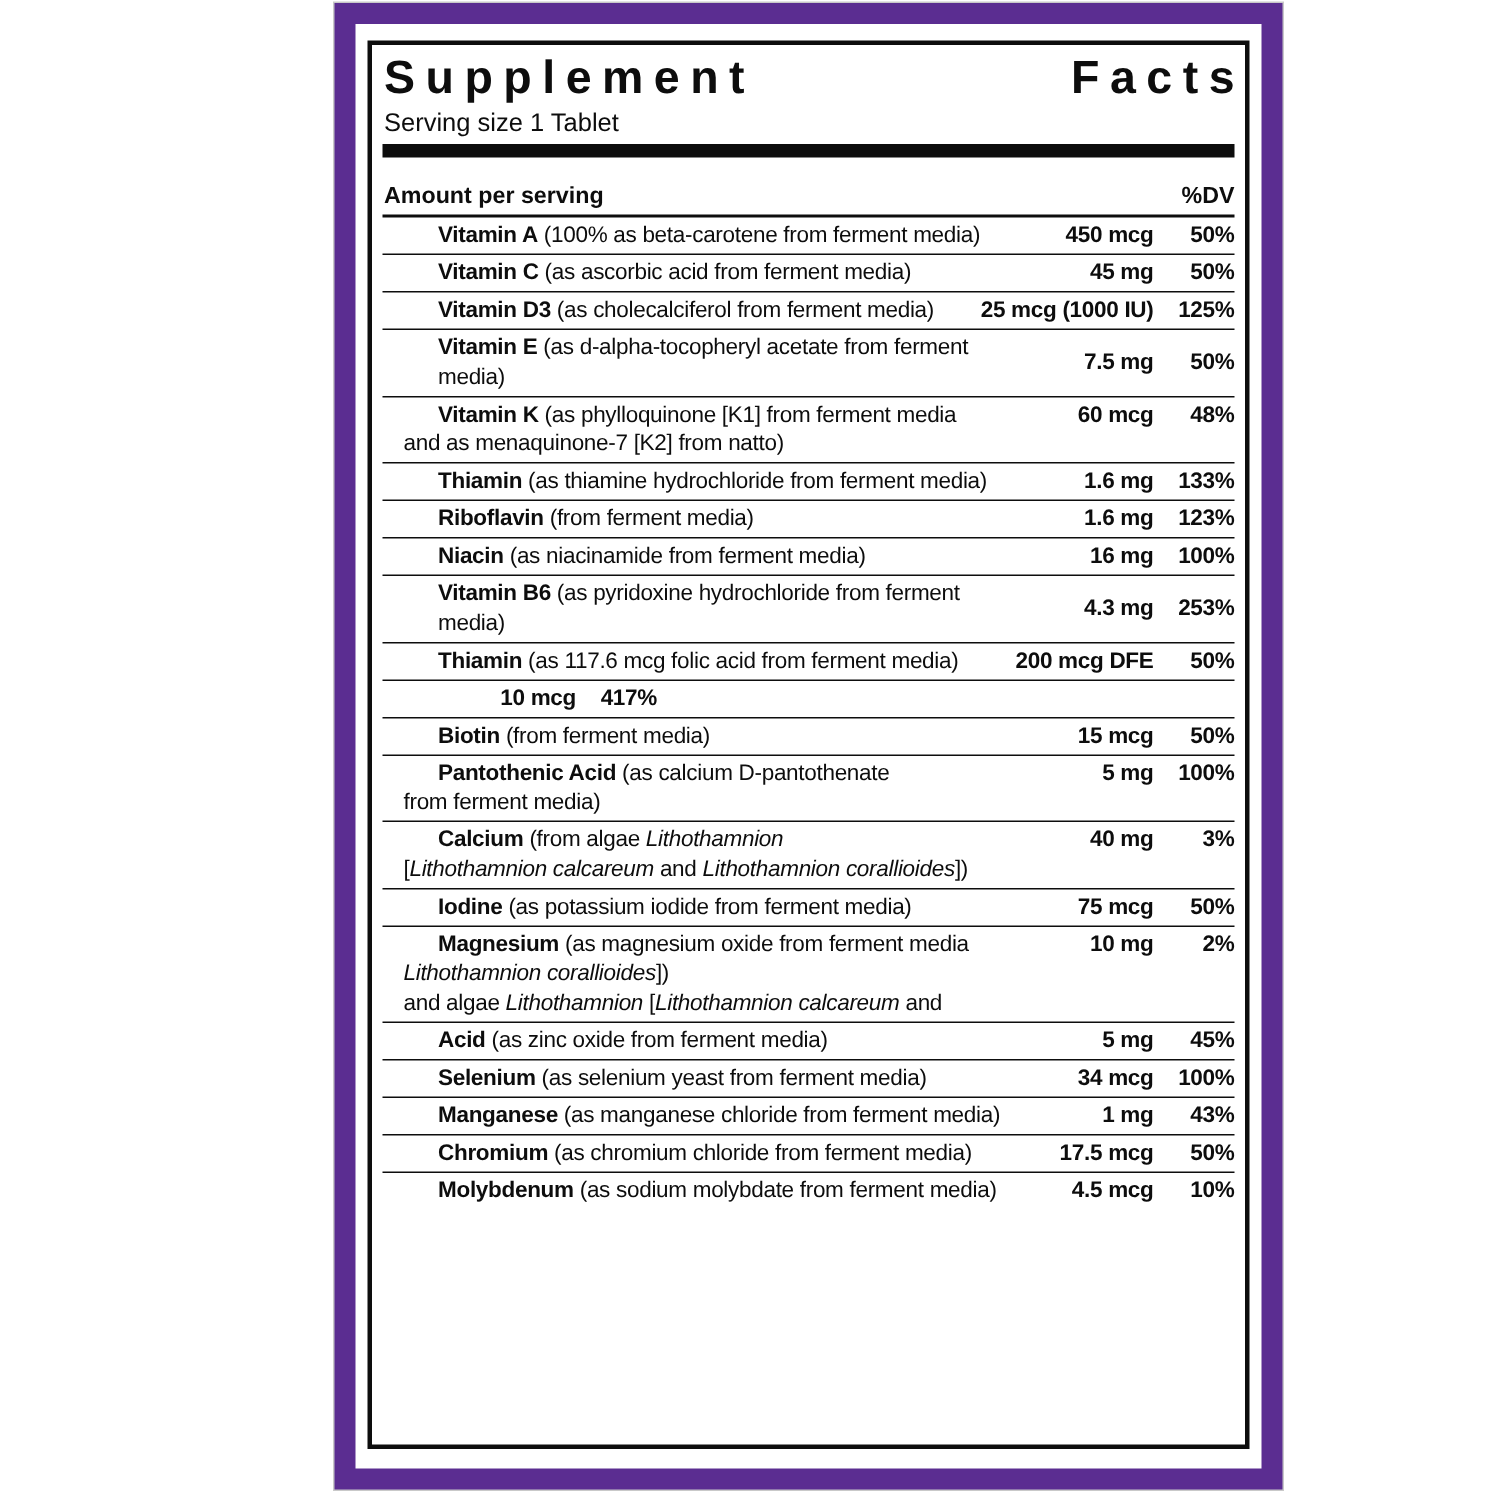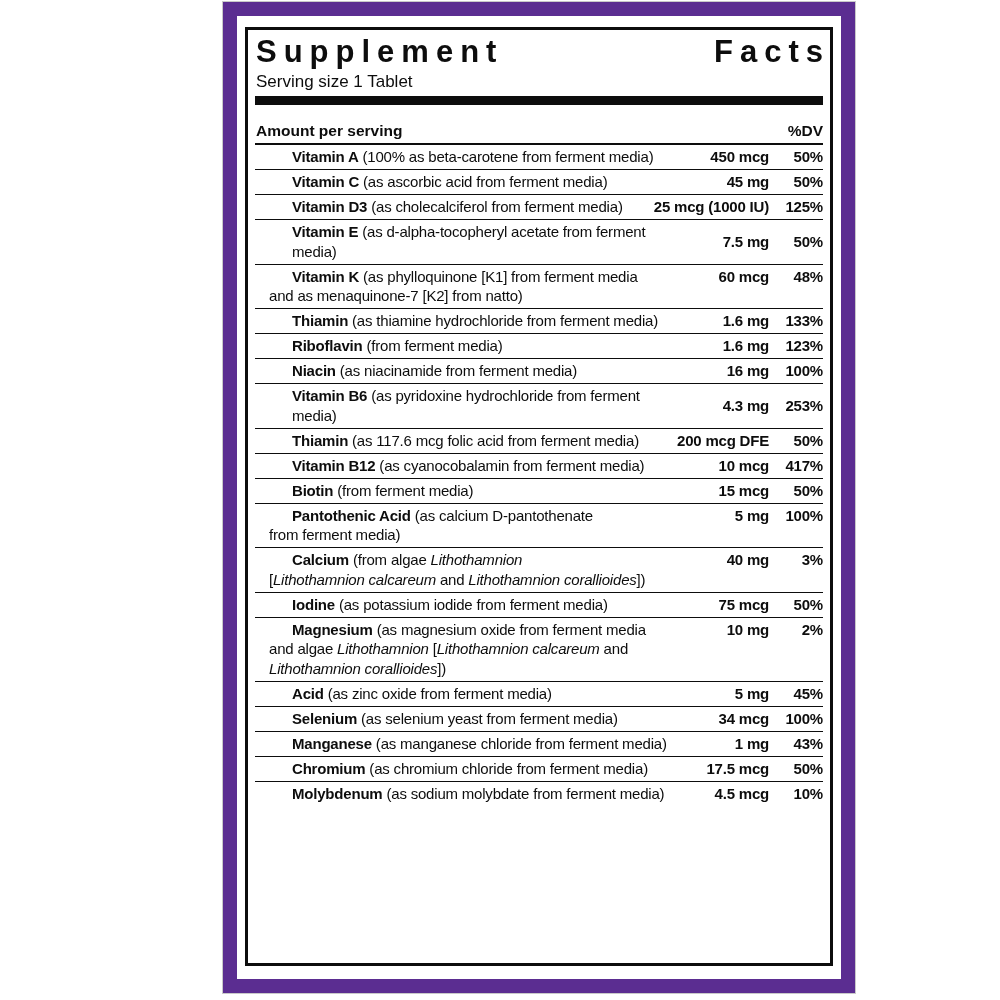--- a/index.html
+++ b/index.html
@@ -134,21 +134,20 @@
           </div>
           <div class="row">
             <div class="line first">
               <span class="lbl"><span class="b">Thiamin</span><span> (as 117.6 mcg folic acid from ferment media)</span></span>
               <span class="amt">200 mcg DFE</span>
               <span class="dv">50%</span>
             </div>
           </div>
           <div class="row">
             <div class="line first">
-              <span class="lbl"><span class="b">Vitamin B12</span><span> (as cyanocobalamin from ferment media)</span></span>
               <span class="amt">10 mcg</span>
               <span class="dv">417%</span>
             </div>
           </div>
           <div class="row">
             <div class="line first">
               <span class="lbl"><span class="b">Biotin</span><span> (from ferment media)</span></span>
               <span class="amt">15 mcg</span>
               <span class="dv">50%</span>
             </div>
@@ -175,22 +174,22 @@
               <span class="amt">75 mcg</span>
               <span class="dv">50%</span>
             </div>
           </div>
           <div class="row">
             <div class="line first">
               <span class="lbl"><span class="b">Magnesium</span><span> (as magnesium oxide from ferment media</span></span>
               <span class="amt">10 mg</span>
               <span class="dv">2%</span>
             </div>
+            <div class="line cont"><span class="lbl"><span class="i">Lithothamnion corallioides</span><span>])</span></span></div>
             <div class="line cont"><span class="lbl"><span>and algae </span><span class="i">Lithothamnion</span><span> [</span><span class="i">Lithothamnion calcareum</span><span> and</span></span></div>
-            <div class="line cont"><span class="lbl"><span class="i">Lithothamnion corallioides</span><span>])</span></span></div>
           </div>
           <div class="row">
             <div class="line first">
               <span class="lbl"><span class="b">Acid</span><span> (as zinc oxide from ferment media)</span></span>
               <span class="amt">5 mg</span>
               <span class="dv">45%</span>
             </div>
           </div>
           <div class="row">
             <div class="line first">

